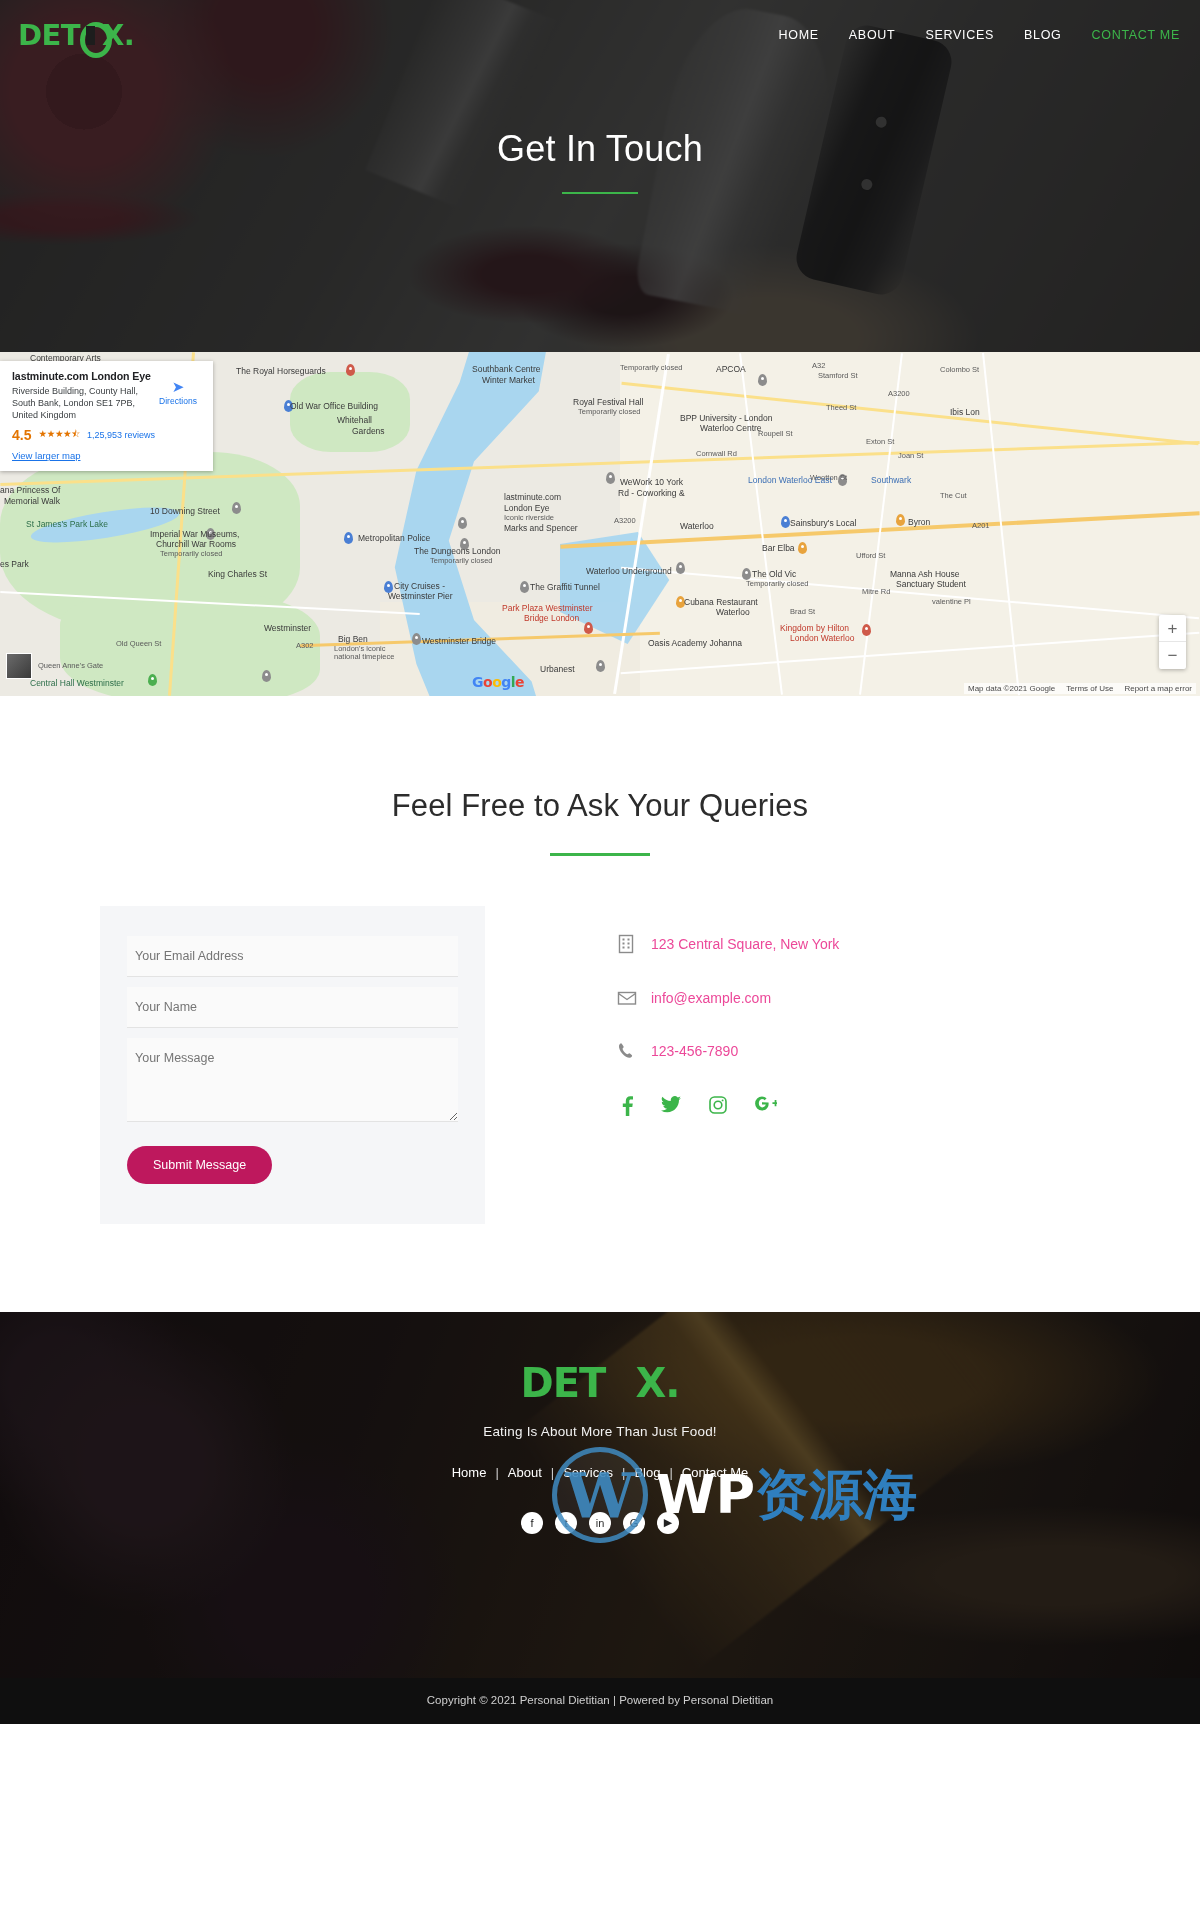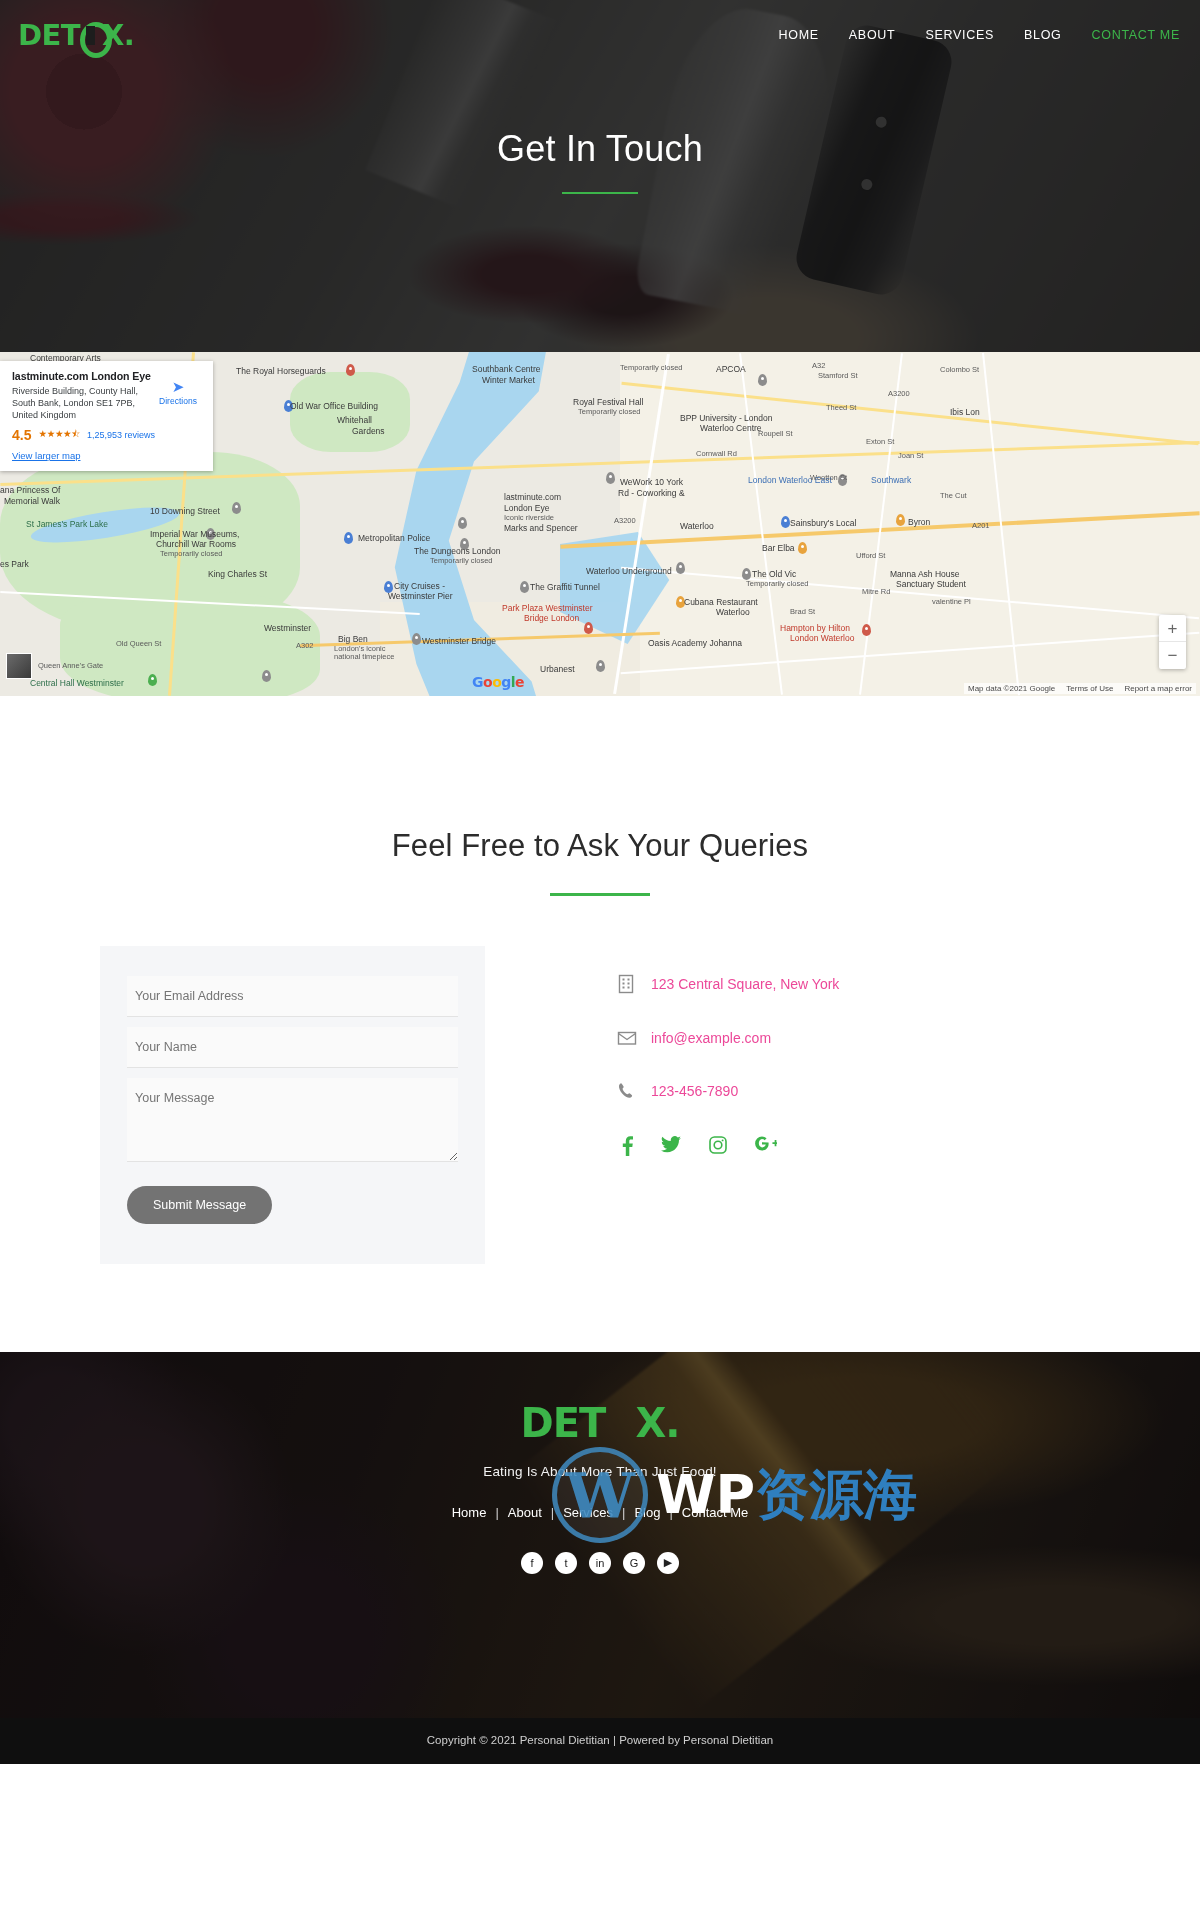--- a/index.html
+++ b/index.html
@@ -203,42 +203,41 @@
   .map-thumb{
     position:absolute; left:6px; bottom:17px; width:26px; height:26px; z-index:6;
     background:linear-gradient(135deg,#6b6b6b,#3a3a3a); border:1px solid #fff;
   }
 
   
   .queries{ padding:92px 0 88px; background:#fff; }
   .q-title{
     text-align:center; font-size:31px; color:#2c2c2c; font-weight:normal;
     letter-spacing:.1px;
-    margin-top:40px;
   }
   .q-underline{ width:100px; height:2.5px; background:#3cb54a; margin:29px auto 0; }
   .q-grid{
     width:1000px; margin:50px auto 0;
     display:flex; align-items:flex-start;
   }
   .form-card{
     width:385px; background:#f5f6f8; padding:30px 27px 40px;
   }
   .fld{
     width:100%; display:block; border:none; outline:none;
     background:#fafafa;
     border-bottom:1px solid #e3e3e3;
     padding:13px 8px; font-size:12.5px; color:#9a9a9a;
     font-family:"Liberation Sans", sans-serif;
     margin-bottom:10px;
   }
   textarea.fld{ height:84px; resize:vertical; }
   .submit-btn{
     margin-top:14px; border:none; cursor:pointer;
-    background:#737373; color:#fff; font-size:12.5px;
+    background:#be185d; color:#fff; font-size:12.5px;
     padding:12px 26px; border-radius:22px;
     font-family:"Liberation Sans", sans-serif;
     min-width:142px;
   }
   .contact-col{ margin-left:132px; padding-top:28px; }
   .c-row{ display:flex; align-items:center; margin-bottom:36px; }
   .c-icon{ width:34px; color:#8b8b8b; display:flex; align-items:center; }
   .c-text{ font-size:14px; color:#ec4899; }
   .socials{ display:flex; gap:28px; margin-top:8px; padding-left:5px; }
   .socials a{ color:#3cb54a; font-size:17px; text-decoration:none; display:inline-flex; }
@@ -448,21 +447,21 @@
       <div class="mlabel b" style="left: 0px; top: 208px;">es Park</div>
       <div class="mlabel b" style="left: 208px; top: 218px;">King Charles St</div>
       <div class="mlabel b" style="left: 394px; top: 230px;">City Cruises -</div>
       <div class="mlabel b" style="left: 388px; top: 240px;">Westminster Pier</div>
       <div class="mlabel b" style="left: 530px; top: 231px;">The Graffiti Tunnel</div>
       <div class="mlabel b" style="left: 684px; top: 246px;">Cubana Restaurant</div>
       <div class="mlabel b" style="left: 716px; top: 256px;">Waterloo</div>
       <div class="mlabel tiny" style="left: 932px; top: 246px;">valentine Pl</div>
       <div class="mlabel red" style="left: 502px; top: 252px;">Park Plaza Westminster</div>
       <div class="mlabel red" style="left: 524px; top: 262px;">Bridge London</div>
-      <div class="mlabel red" style="left: 780px; top: 272px;">Hampton by Hilton</div>
+      <div class="mlabel red" style="left: 780px; top: 272px;">Kingdom by Hilton</div>
       <div class="mlabel red" style="left: 790px; top: 282px;">London Waterloo</div>
       <div class="mlabel b" style="left: 264px; top: 272px;">Westminster</div>
       <div class="mlabel b" style="left: 338px; top: 283px;">Big Ben</div>
       <div class="mlabel tiny" style="left: 334px; top: 293px;">London's iconic</div>
       <div class="mlabel tiny" style="left: 334px; top: 301px;">national timepiece</div>
       <div class="mlabel b" style="left: 422px; top: 285px;">Westminster Bridge</div>
       <div class="mlabel b" style="left: 648px; top: 287px;">Oasis Academy Johanna</div>
       <div class="mlabel tiny" style="left: 296px; top: 290px;">A302</div>
       <div class="mlabel tiny" style="left: 116px; top: 288px;">Old Queen St</div>
       <div class="mlabel tiny" style="left: 38px; top: 310px;">Queen Anne's Gate</div>

